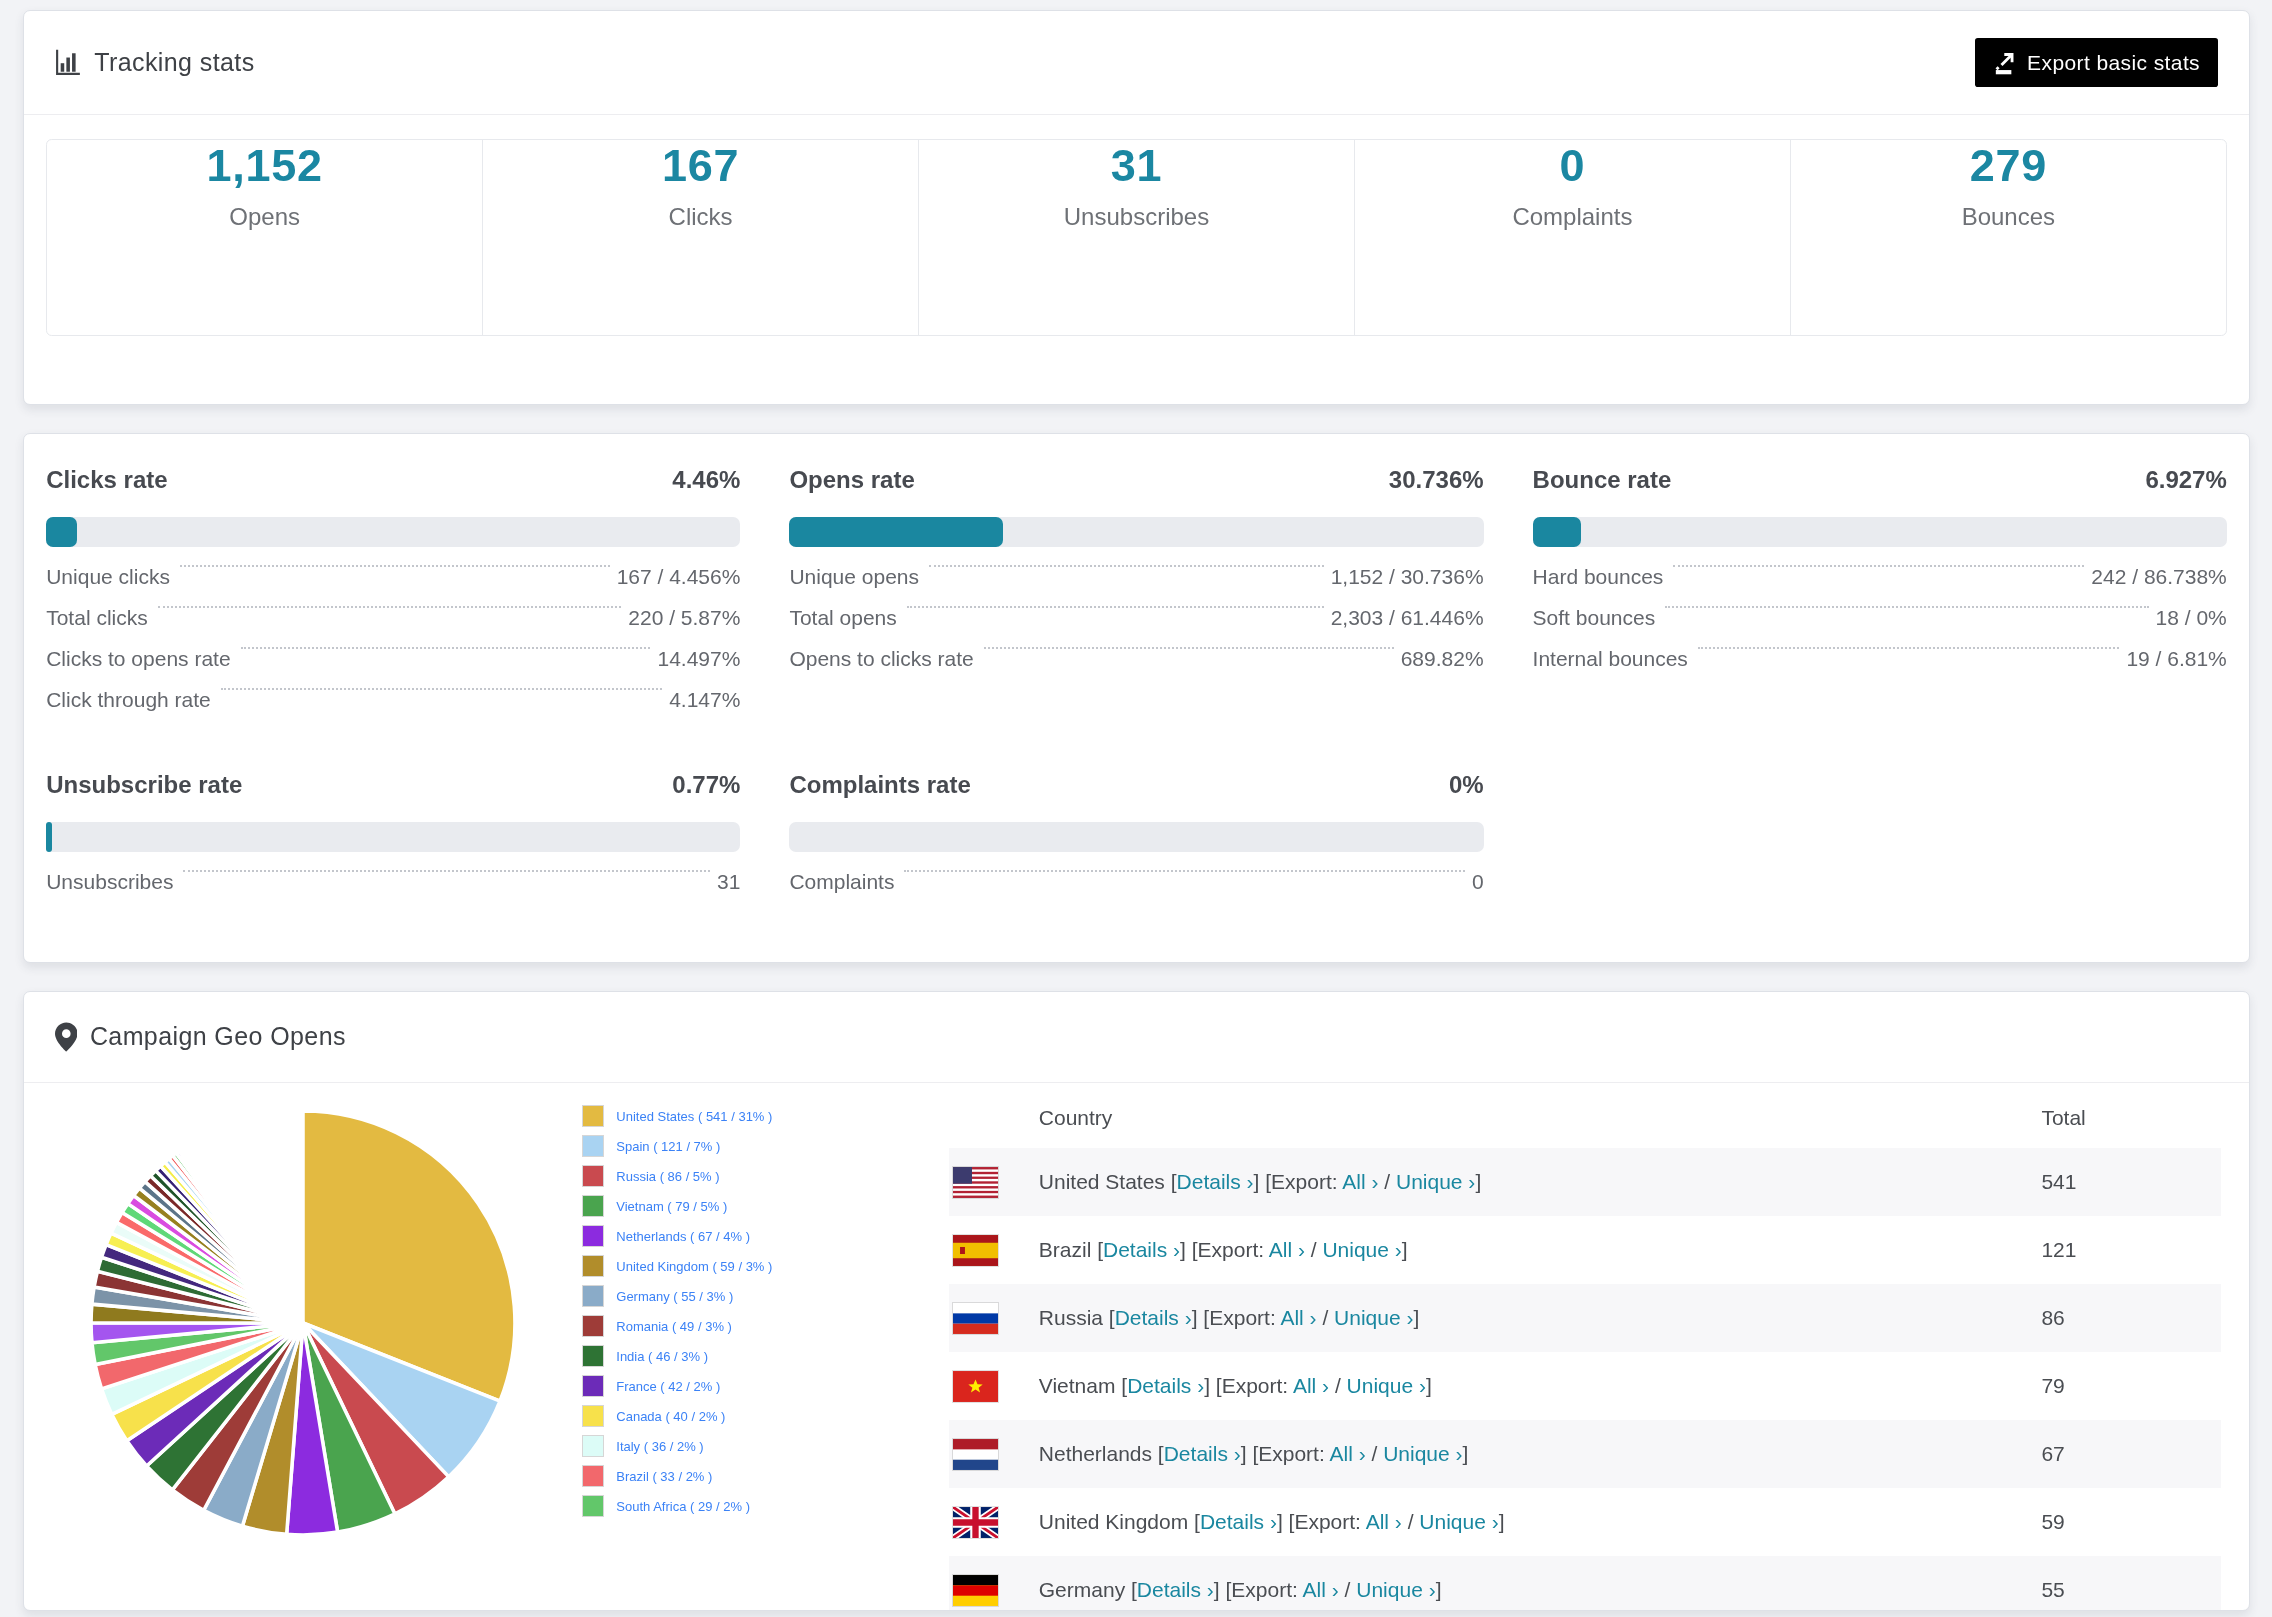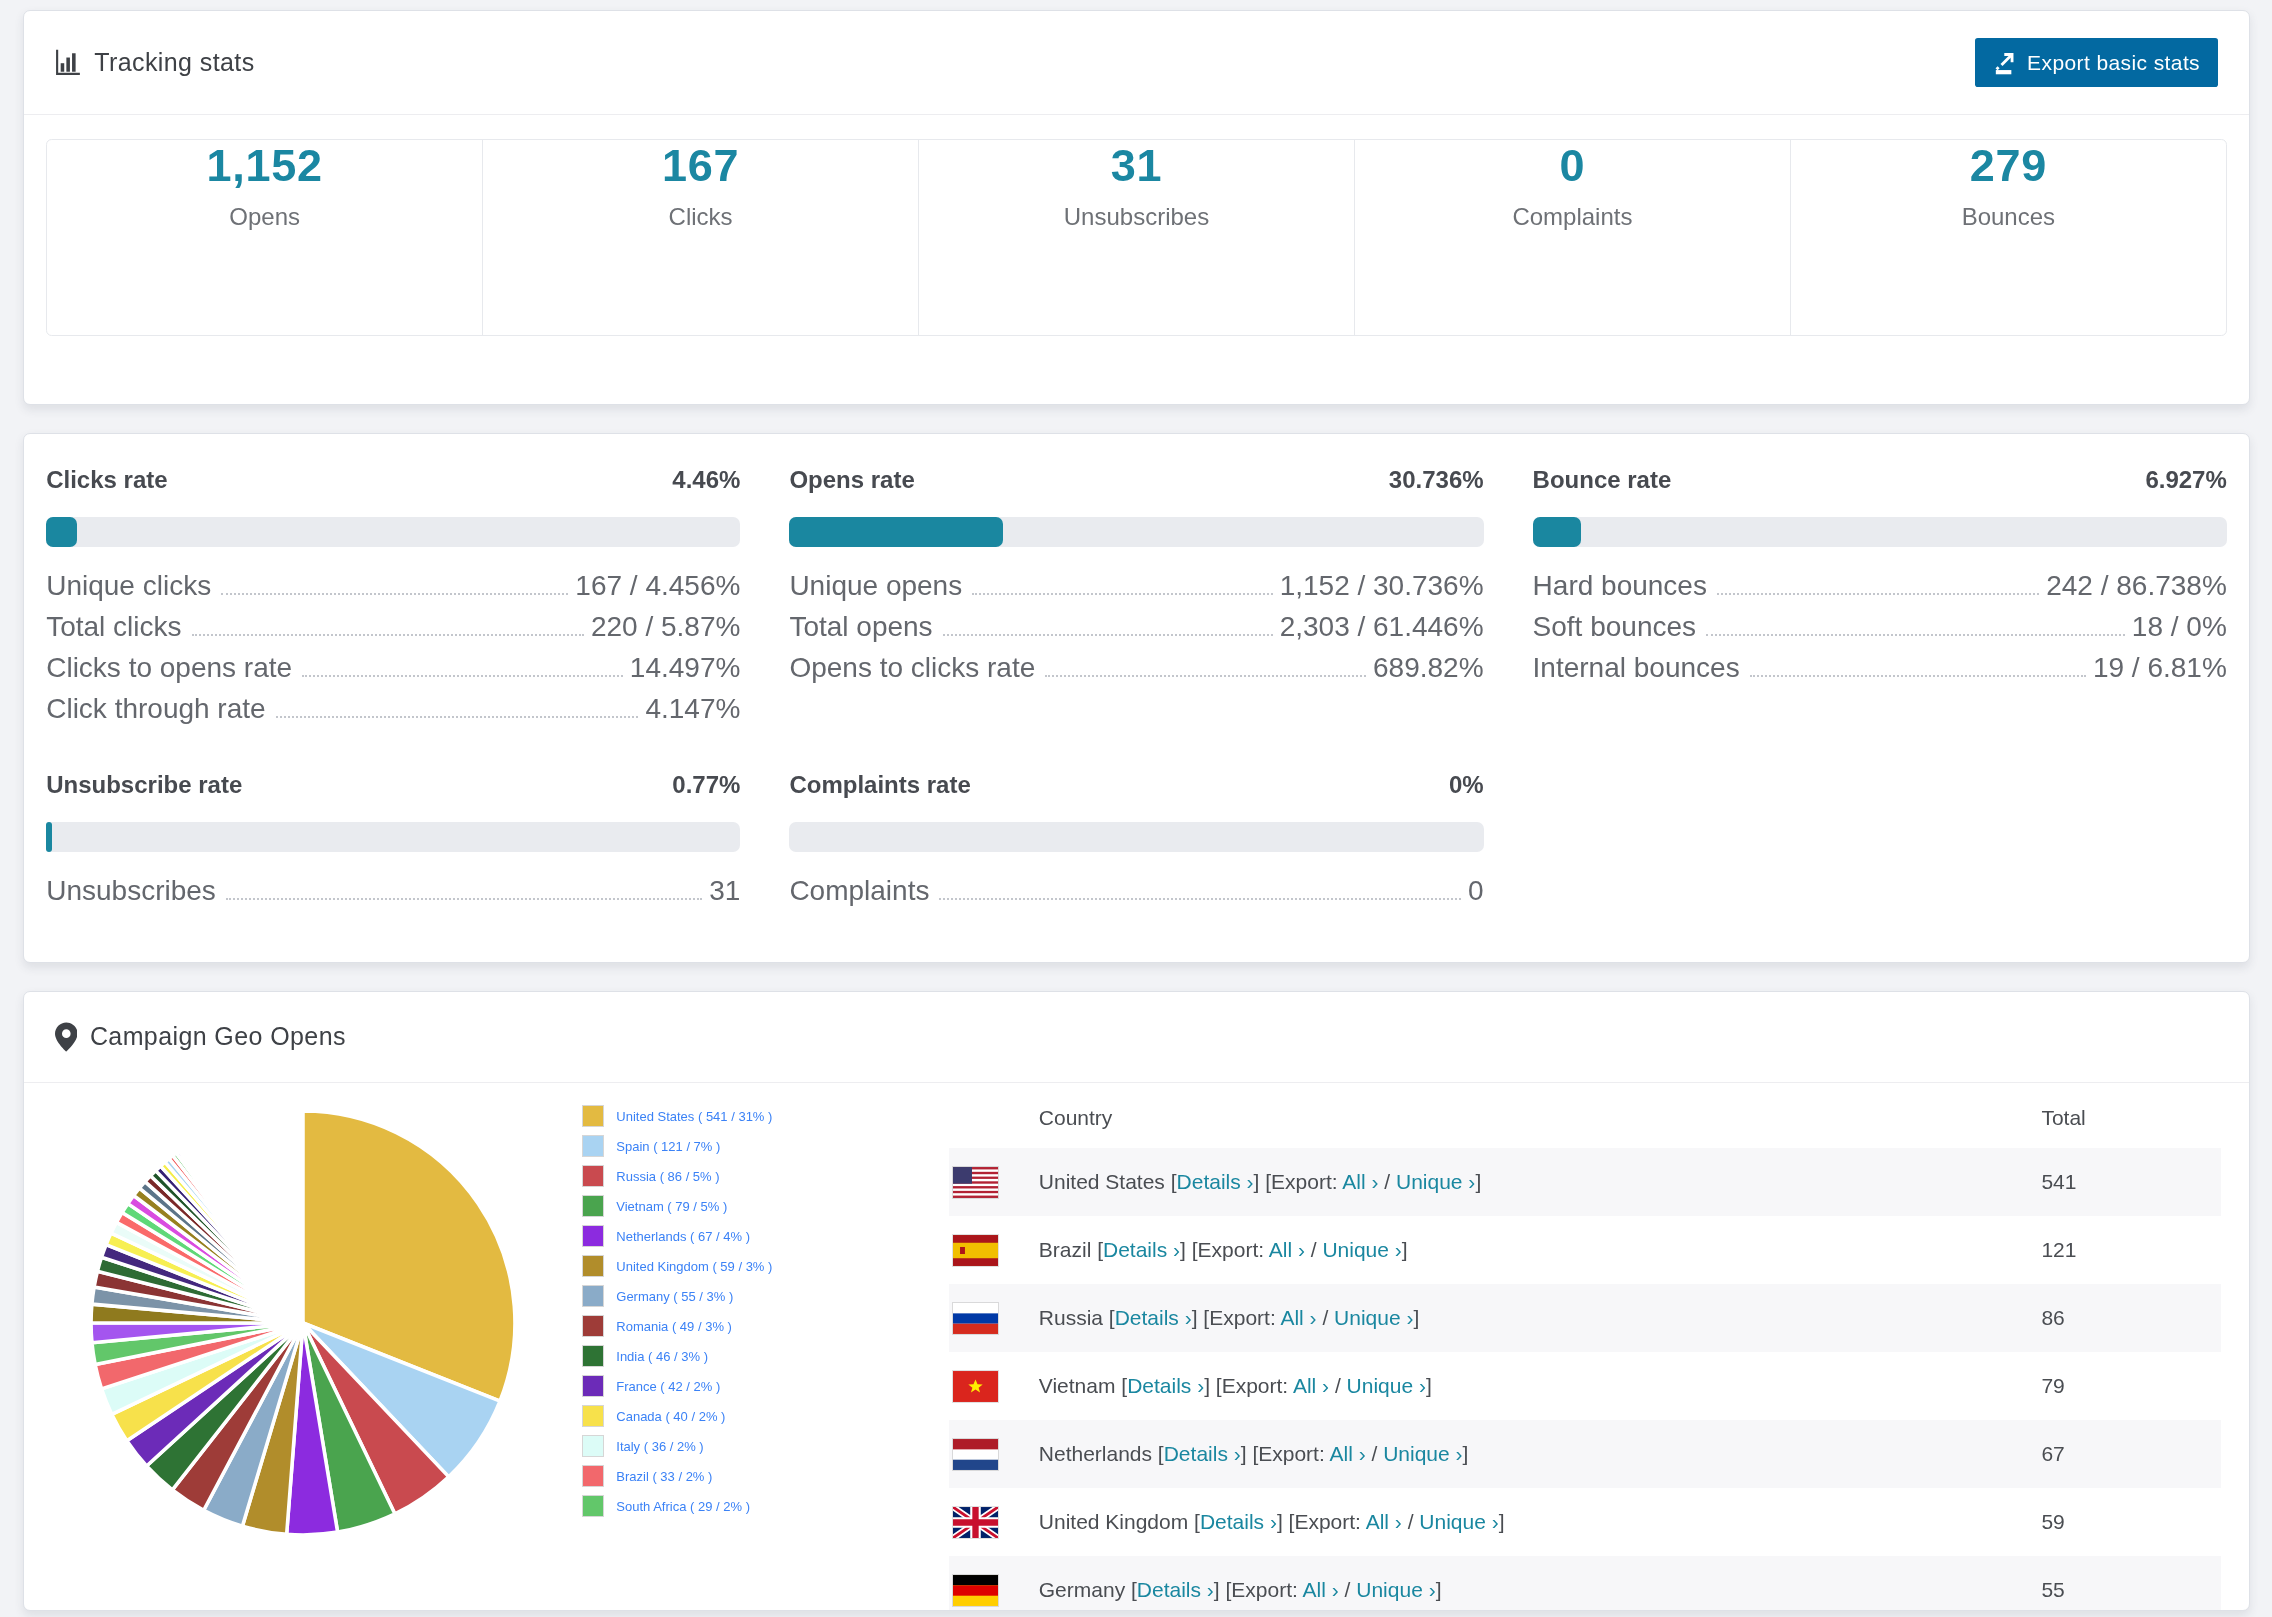--- a/index.html
+++ b/index.html
@@ -11,38 +11,38 @@
   }
   .card{
     background:#fff;border:1.4px solid #dee1e7;border-radius:7px;
     margin:0 22.6px;box-shadow:0 4.2px 10px rgba(50,60,80,.10);
   }
   
   .card-head{display:flex;align-items:center;height:103px;padding:0 31px;border-bottom:1.4px solid #ededf0}
   .card-title{font-size:25px;color:#3e4146;margin-left:12.7px;letter-spacing:0.4px}
   .btn{
     margin-left:auto;display:flex;align-items:center;gap:10px;
-    background:#0369a1;color:#fff;font-size:21px;line-height:1;
+    background:#000000;color:#fff;font-size:21px;line-height:1;
     padding:12.7px 18.4px;border-radius:2.8px;border:none;cursor:pointer;
     font-family:"Liberation Sans",sans-serif;letter-spacing:0.4px;
   }
   
   #card-tracking{margin-top:10px;padding-bottom:68px}
   .stats-box{display:flex;margin:24px 22.6px 0;border:1.4px solid #e7e9ed;border-radius:5.6px;height:195px}
   .stat-cell{flex:1;display:flex;flex-direction:column;align-items:center;justify-content:flex-start;border-right:1.4px solid #e7e9ed}
   .stat-cell:last-child{border-right:none}
   .stat-value{font-size:45px;font-weight:bold;color:#1b87a2;letter-spacing:0.7px}
   .stat-label{font-size:24px;color:#6e7176;margin-top:11.3px}
   
   #card-rates{margin-top:28px;padding:32px 22.6px 51px;display:grid;grid-template-columns:repeat(3,1fr);column-gap:49px;row-gap:42px}
   .rate-head{display:flex;justify-content:space-between;align-items:baseline;font-size:24px;font-weight:bold;color:#474a50}
   .bar{margin-top:22.6px;height:30px;background:#e9ebef;border-radius:7px}
   .bar-fill{height:30px;background:#1a87a0;border-radius:7px}
   .rate-rows{margin-top:18.4px}
-  .rate-row{display:flex;align-items:flex-end;font-size:28px;color:#64676d;height:41px}
+  .rate-row{display:flex;align-items:flex-start;font-size:21px;color:#64676d;height:41px}
   .rr-label{white-space:nowrap;padding-bottom:4.2px}
   .leader{flex:1;border-bottom:2.1px dotted #c3c6cc;margin:0 7px 10.6px 10px;min-width:28px}
   .rr-value{white-space:nowrap;padding-bottom:4.2px}
   
   #card-geo{margin-top:28px;height:618px;overflow:hidden}
   #card-geo .card-head{height:90px}
   .geo-content{display:flex;padding-right:28px}
   .pie-wrap{width:558px;flex:none;display:flex;justify-content:center;padding-top:21px}
   #pie{width:438px;height:438px}
   .legend{width:367px;flex:none;padding-top:18.4px}

